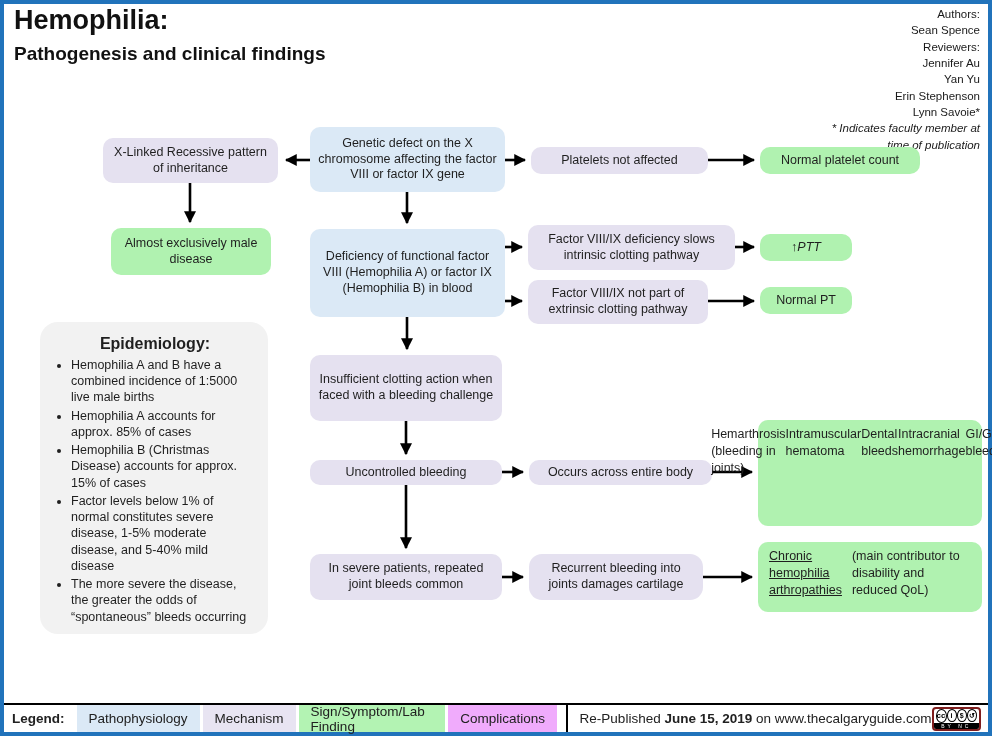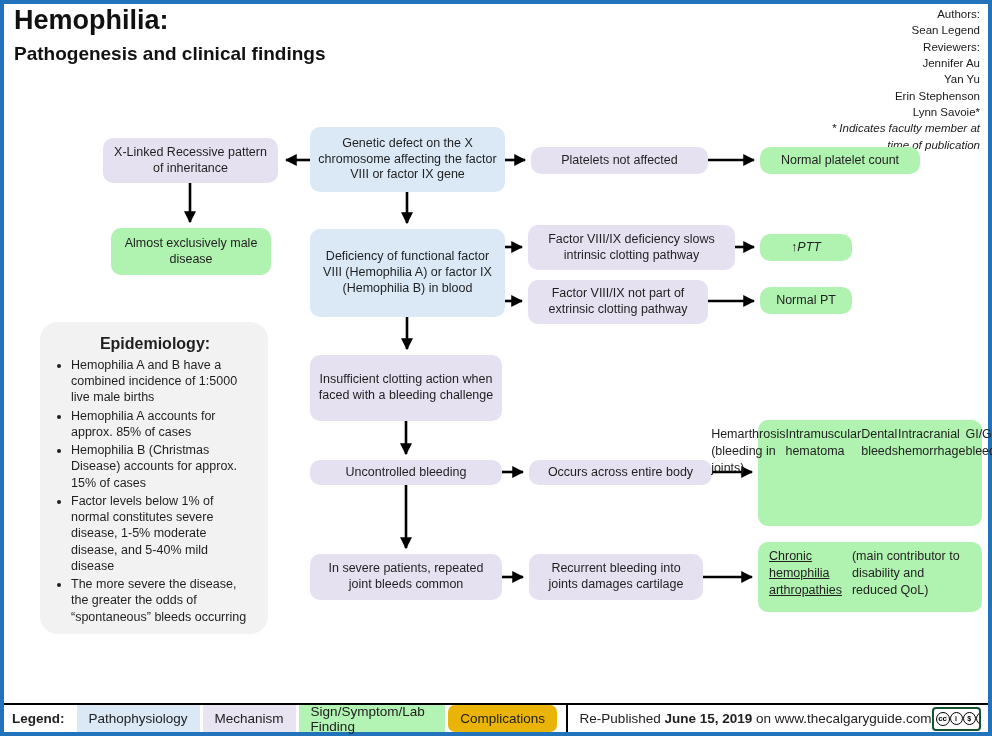--- a/index.html
+++ b/index.html
@@ -36,50 +36,50 @@
   
   svg.arrows{position:absolute;left:0;top:0;pointer-events:none;}
   svg.arrows line{stroke:#000;stroke-width:2.6;}
   
   .legendbar{
     position:absolute;left:4px;right:4px;bottom:4px;height:29px;border-top:2px solid #000;
     background:#fff;display:flex;align-items:stretch;font-size:13.5px;box-sizing:border-box;
   }
   .legend-label{font-weight:bold;align-self:center;padding:0 12px 0 8px;}
   .chip{display:flex;align-items:center;justify-content:center;padding:0 12px;margin-right:3px;}
-  .chip.c-pink{background:#eab308;border-radius:7px;}
+  .chip.c-pink{background:#f0abfc;}
   .chip.c-lleg{background:#e8e4f2;}
   .chip.c-bleg{background:#dbe9f6;}
   .chip.c-gleg{background:#b3f3b3;}
   .vdiv{width:2px;background:#000;margin-left:6px;}
   .pub{align-self:center;padding-left:12px;font-size:13.5px;white-space:nowrap;}
   .pub .b{font-weight:bold;}
   .spacer{flex:1;}
   
-  .cc{align-self:center;margin-right:7px;width:64px;height:24px;border:2px solid #14532d;border-radius:4px;
-      background:#fff;box-sizing:border-box;display:flex;overflow:hidden;}
+  .cc{align-self:center;margin-right:7px;width:64px;height:24px;border:2px solid #7f1d1d;border-radius:4px;
+      background:#fff;box-sizing:border-box;display:flex;flex-direction:column;overflow:hidden;}
   .cc-row{flex:1;display:flex;align-items:center;justify-content:space-evenly;padding:0 2px;}
   .cc-circ{border:1.2px solid #000;border-radius:50%;display:flex;align-items:center;justify-content:center;
            width:11px;height:11px;font-size:7px;font-weight:bold;line-height:1;color:#000;}
   .cc-circ.big{width:12px;height:12px;font-size:8px;}
   .cc-strip{height:7px;background:#000;color:#fff;font-size:5px;line-height:7px;text-align:center;letter-spacing:3px;}
 </style>
 </head>
 <body>
 
 <div class="page">
 
   <div class="titleblock">
     <div class="title">Hemophilia:</div>
     <div class="subtitle">Pathogenesis and clinical findings</div>
   </div>
 
   <div class="credits">
     <div class="b">Authors:</div>
-    <div>Sean Legend</div>
+    <div>Sean Spence</div>
     <div class="b">Reviewers:</div>
     <div>Jennifer Au</div>
     <div>Yan Yu</div>
     <div>Erin Stephenson</div>
     <div>Lynn Savoie*</div>
     <div class="i">* Indicates faculty member at</div>
     <div class="i">time of publication</div>
   </div>
 
   <svg class="arrows" width="992" height="736" viewBox="0 0 992 736">
@@ -124,21 +124,21 @@
     <div>Hemarthrosis (bleeding in joints)</div>
     <div>Intramuscular hematoma</div>
     <div>Dental bleeds</div>
     <div>Intracranial hemorrhage</div>
     <div>
       <span>GI/GU bleeds,</span><span class="it">etc.</span>
     </div>
   </div>
 
   <div class="box c-lav" style="left:310px;top:554px;width:192px;height:46px;">In severe patients, repeated joint bleeds common</div>
-  <div class="box c-lav" style="left:529px;top:554px;width:174px;height:46px;">Recurrent bleeding into joints damages cartilage</div>
+  <div class="box c-lav" style="left:529px;top:554px;width:174px;height:46px;border-radius:13px;">Recurrent bleeding into joints damages cartilage</div>
 
   <div class="box c-green left" style="left:758px;top:542px;width:224px;height:70px;line-height:1.36;">
     <div class="u">Chronic hemophilia arthropathies</div>
     <div>(main contributor to disability and reduced QoL)</div>
   </div>
 
   <div class="note" style="left:40px;top:322px;width:228px;height:312px;">
     <div class="heading">Epidemiology:</div>
     <ul>
       <li>Hemophilia A and B have a combined incidence of 1:5000 live male births</li>

